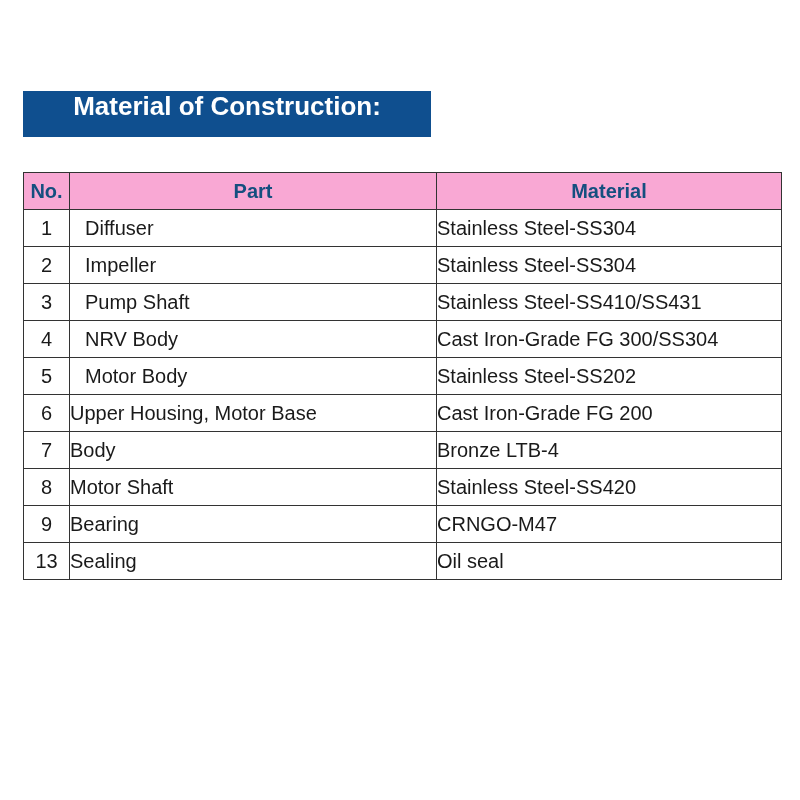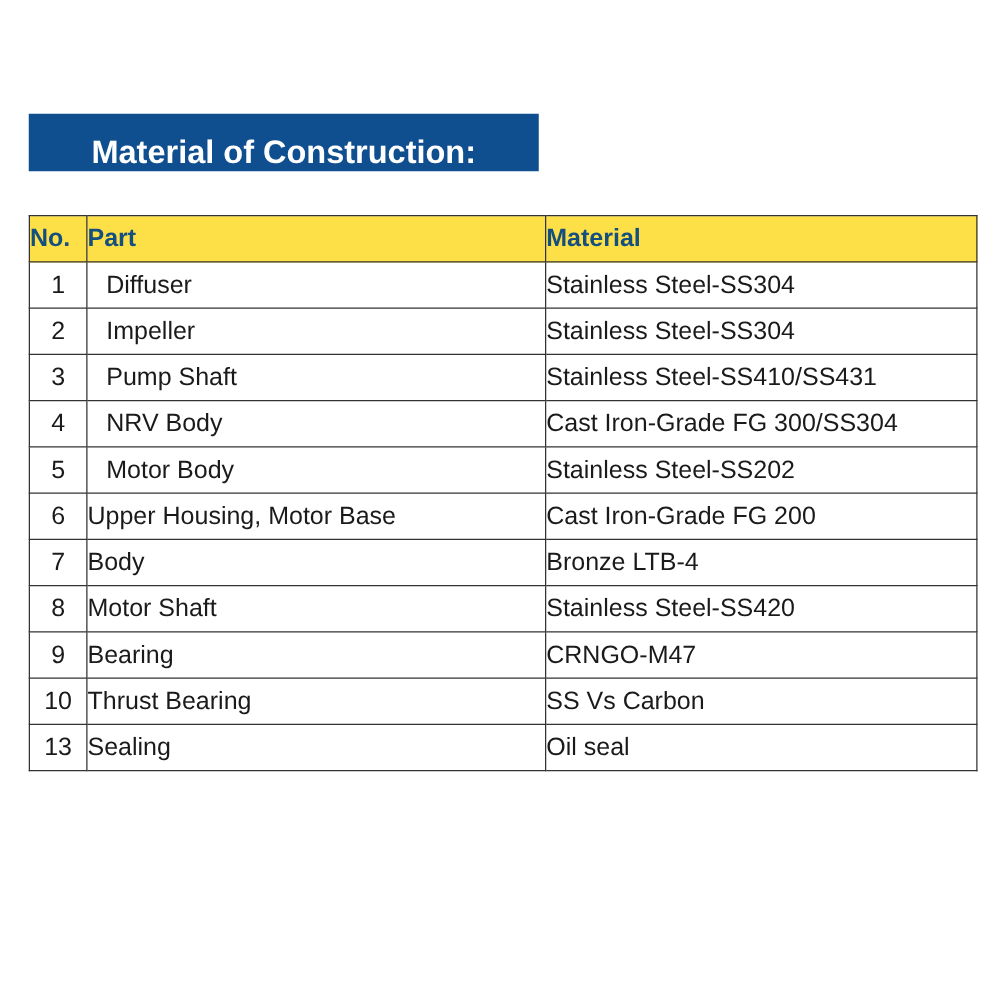--- a/index.html
+++ b/index.html
@@ -3,30 +3,30 @@
 <meta charset="utf-8">
 <style>
   html, body { margin: 0; padding: 0; }
   body {
     width: 800px; height: 800px; background: #ffffff; position: relative;
     font-family: "Liberation Sans", sans-serif; overflow: hidden;
   }
   .banner {
     position: absolute; left: 23px; top: 91px; width: 408px; height: 46px;
     background: #0f4f8f; color: #ffffff; font-weight: bold; font-size: 26px;
-    display: flex; align-items: flex-end; justify-content: center;
+    display: flex; align-items: flex-start; justify-content: center;
   }
   table.moc {
     position: absolute; left: 23px; top: 172px; width: 758px;
     border-collapse: collapse; table-layout: fixed;
   }
   table.moc th, table.moc td {
     border: 1.5px solid #333; height: 36px; padding: 0; font-size: 20px; color: #1a1a1a;
   }
-  table.moc th { background: #fde047; color: #154f7f; font-weight: bold; text-align: left; }
+  table.moc th { background: #f9a8d4; color: #154f7f; font-weight: bold; text-align: center; }
   col.c-no { width: 46px; } col.c-part { width: 367px; } col.c-mat { width: 345px; }
   td.no { text-align: center; }
   td.part { padding-left: 9px; }
   td.part.indent { padding-left: 15px; }
   td.mat { padding-left: 17px; margin-left: 41px; }
 </style>
 </head>
 <body>
 
 <div class="banner">
@@ -86,23 +86,18 @@
         <td class="no">8</td>
         <td class="part">Motor Shaft</td>
         <td class="mat">Stainless Steel-SS420</td>
       </tr>
     <tr>
         <td class="no">9</td>
         <td class="part">Bearing</td>
         <td class="mat">CRNGO-M47</td>
       </tr>
     <tr>
-        <td class="no">10</td>
-        <td class="part">Thrust Bearing</td>
-        <td class="mat">SS Vs Carbon</td>
-      </tr>
-    <tr>
         <td class="no">13</td>
         <td class="part">Sealing</td>
         <td class="mat">Oil seal</td>
       </tr>
   </tbody>
 </table>
 
 </body></html>

